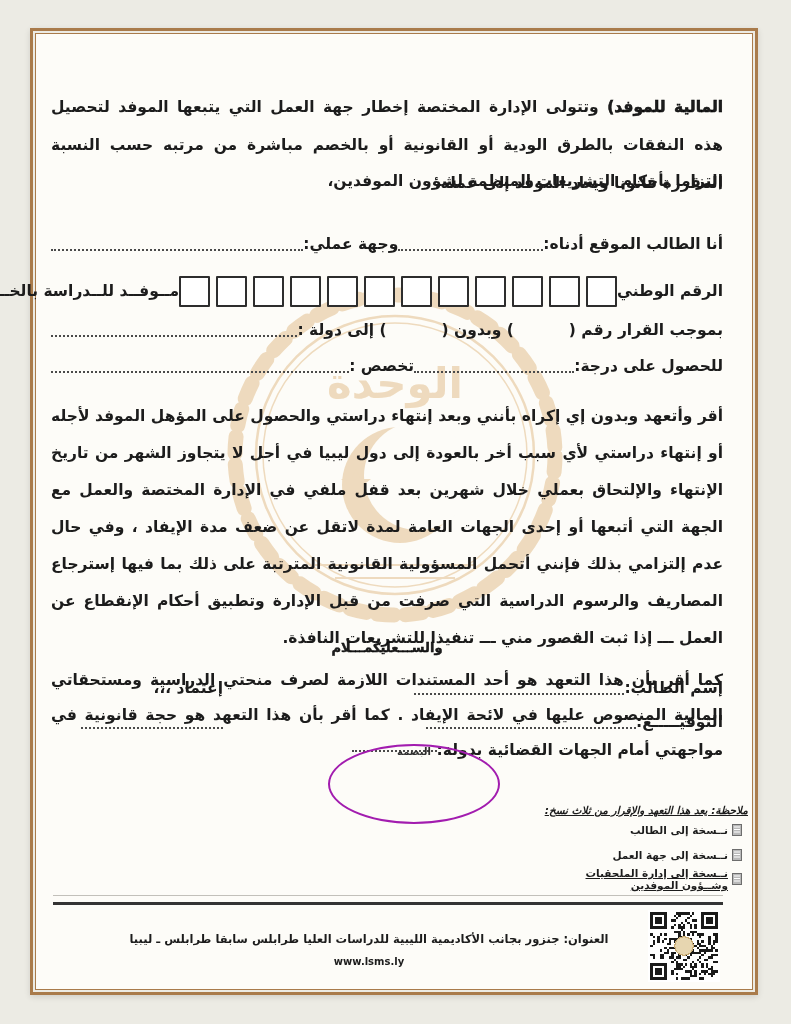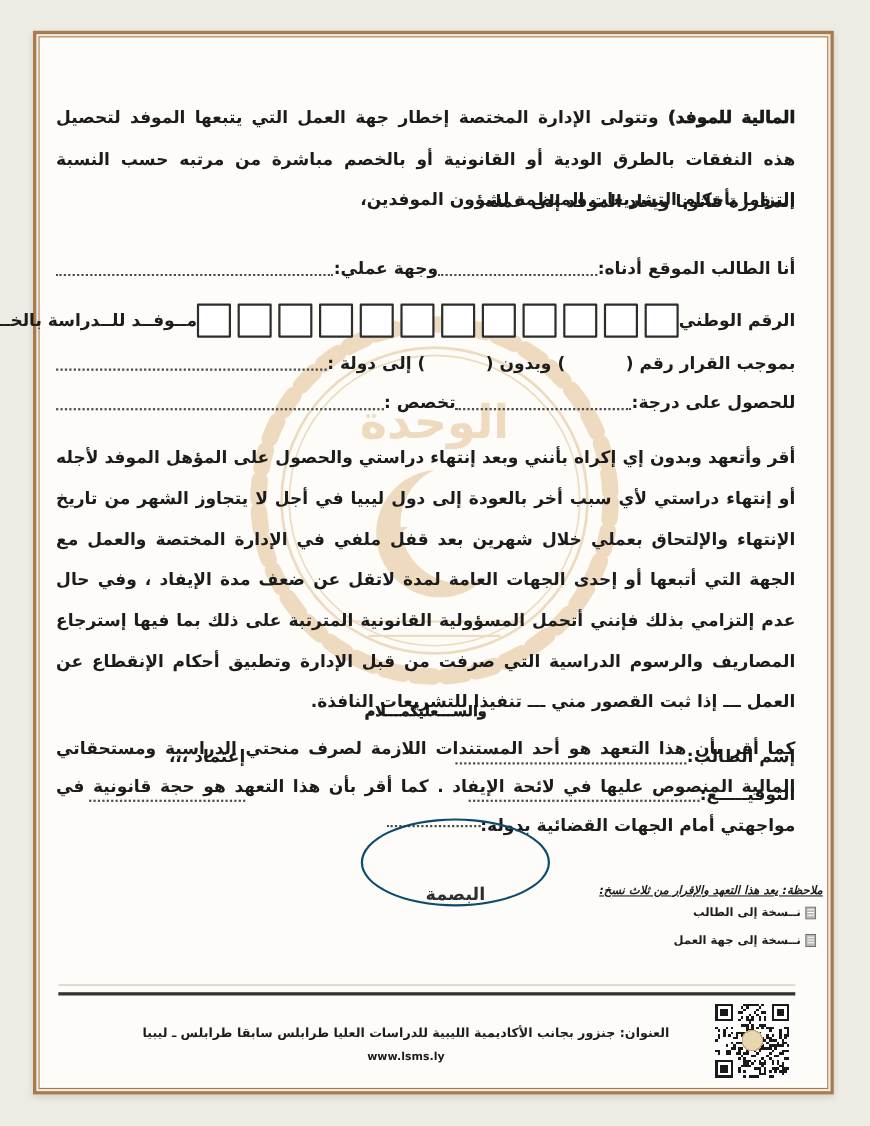--- a/index.html
+++ b/index.html
@@ -41,23 +41,23 @@
   .pledge .p2{margin-top:6px;line-height:35px;}
   .inline-dots{display:inline-block;width:85px;border-bottom:2.2px dotted #4a4a4a;transform:translateY(-3px);}
   
   .salam{text-align:center;font-size:13px;font-weight:700;-webkit-text-stroke:.4px #000;}
   
   .sign-left{width:142px;margin-left:30px;}
   .sign-left-dots{width:142px;margin-left:30px;border-bottom:2.2px dotted #4a4a4a;margin-bottom:4px;}
   
   .stamp{
     position:absolute;left:292px;top:710px;width:168px;height:76px;
-    border:2px solid #0c4a6e;border-radius:50%;
-    display:flex;align-items:flex-end;justify-content:center;
-    font-size:16px;font-weight:700;color:#2e2e2e;background:transparent;
+    border:2px solid #a21caf;border-radius:50%;
+    display:flex;align-items:flex-start;justify-content:center;
+    font-size:10px;font-weight:700;color:#2e2e2e;background:transparent;
   }
   
   .notes{position:absolute;top:770px;right:4px;width:206px;font-size:10.5px;font-weight:700;}
   .notes-heading{text-decoration:underline;white-space:nowrap;font-style:italic;}
   .note-item{display:flex;align-items:center;gap:4px;margin-top:8px;padding-right:6px;}
   .note-item:nth-of-type(3){margin-top:13px;}
   .note-item:nth-of-type(4){margin-top:6px;}
   .note-item.underlined span{text-decoration:underline;}
   .note-icon{flex:0 0 auto;}
   
@@ -182,20 +182,29 @@
           <span>نــسخة إلى الطالب</span>
         </div>
         <div class="note-item">
           <svg class="note-icon" width="10" height="12" viewBox="0 0 10 12">
               <rect x="0.5" y="0.5" width="9" height="11" fill="#b9b9b9" stroke="#6d6d6d"></rect>
               <line x1="2" y1="3" x2="8" y2="3" stroke="#fff"></line>
               <line x1="2" y1="5.5" x2="8" y2="5.5" stroke="#fff"></line>
               <line x1="2" y1="8" x2="8" y2="8" stroke="#fff"></line>
             </svg>
           <span>نــسخة إلى جهة العمل</span>
+        </div>
+        <div class="note-item underlined">
+          <svg class="note-icon" width="10" height="12" viewBox="0 0 10 12">
+              <rect x="0.5" y="0.5" width="9" height="11" fill="#b9b9b9" stroke="#6d6d6d"></rect>
+              <line x1="2" y1="3" x2="8" y2="3" stroke="#fff"></line>
+              <line x1="2" y1="5.5" x2="8" y2="5.5" stroke="#fff"></line>
+              <line x1="2" y1="8" x2="8" y2="8" stroke="#fff"></line>
+            </svg>
+          <span>نــسخة إلى إدارة الملحقيات وشــؤون الموفدين</span>
         </div>
       </div>
 
       <div class="rule">
         <div class="thin"></div>
         <div class="thick"></div>
       </div>
 
       <div class="footer-text">
         <div class="footer-address">العنوان: جنزور بجانب الأكاديمية الليبية للدراسات العليا طرابلس سابقا طرابلس ـ ليبيا</div>

